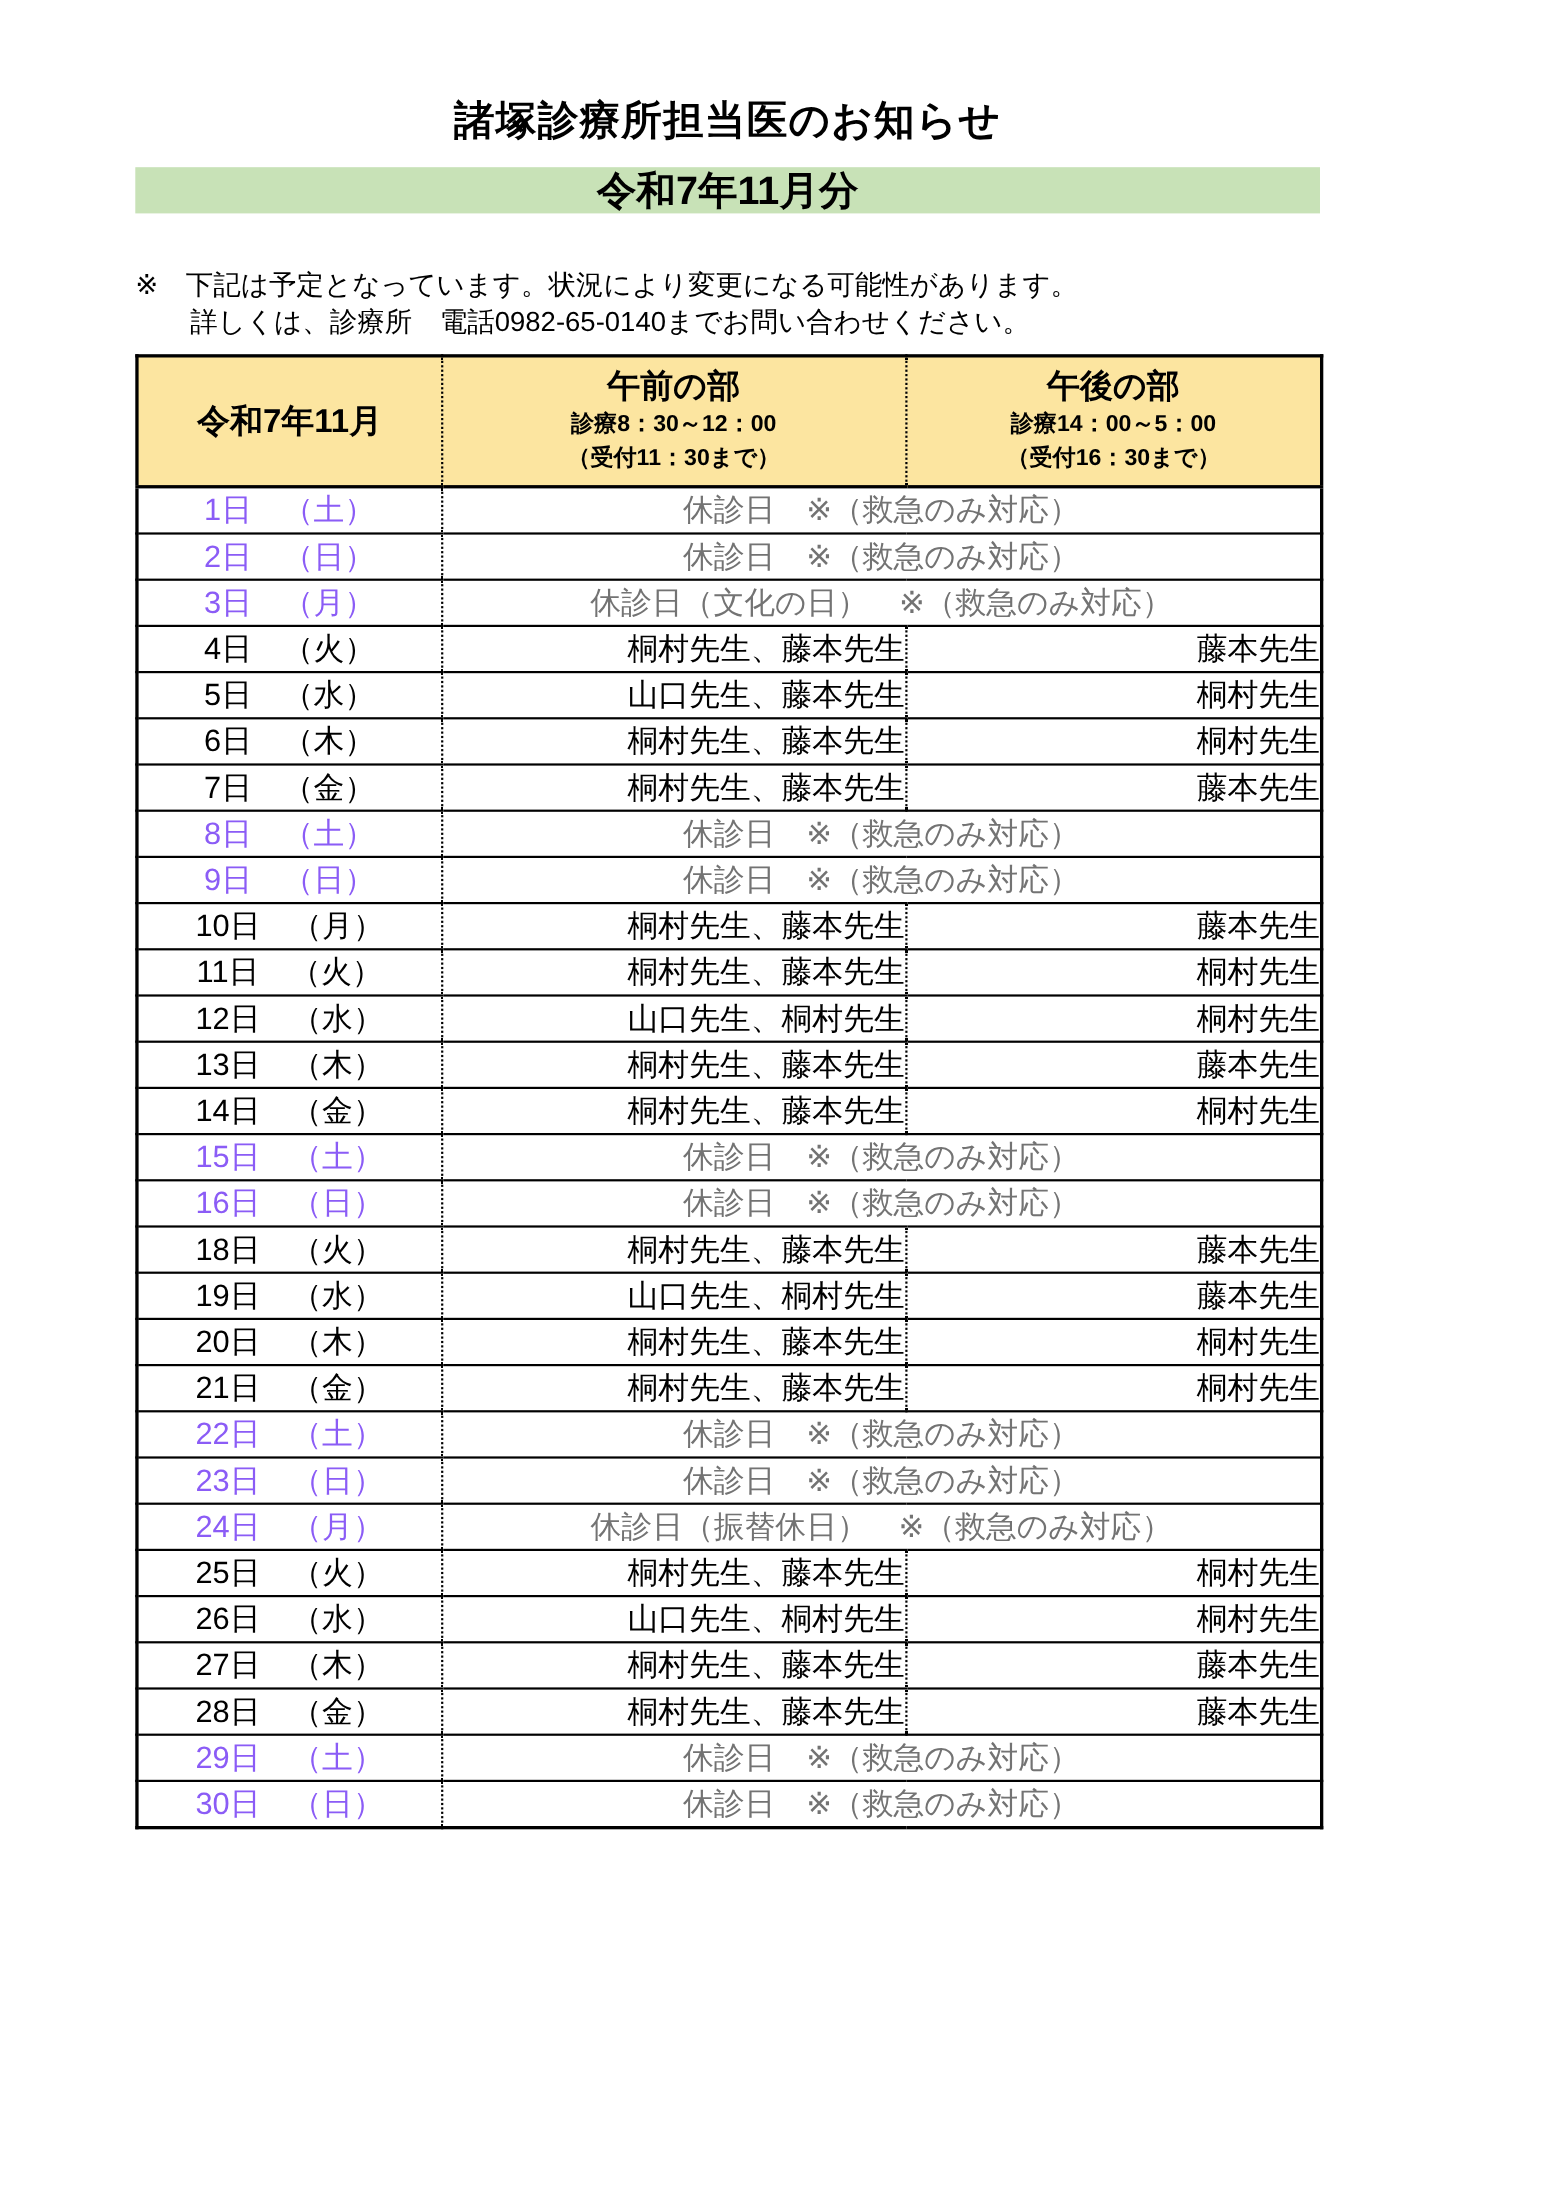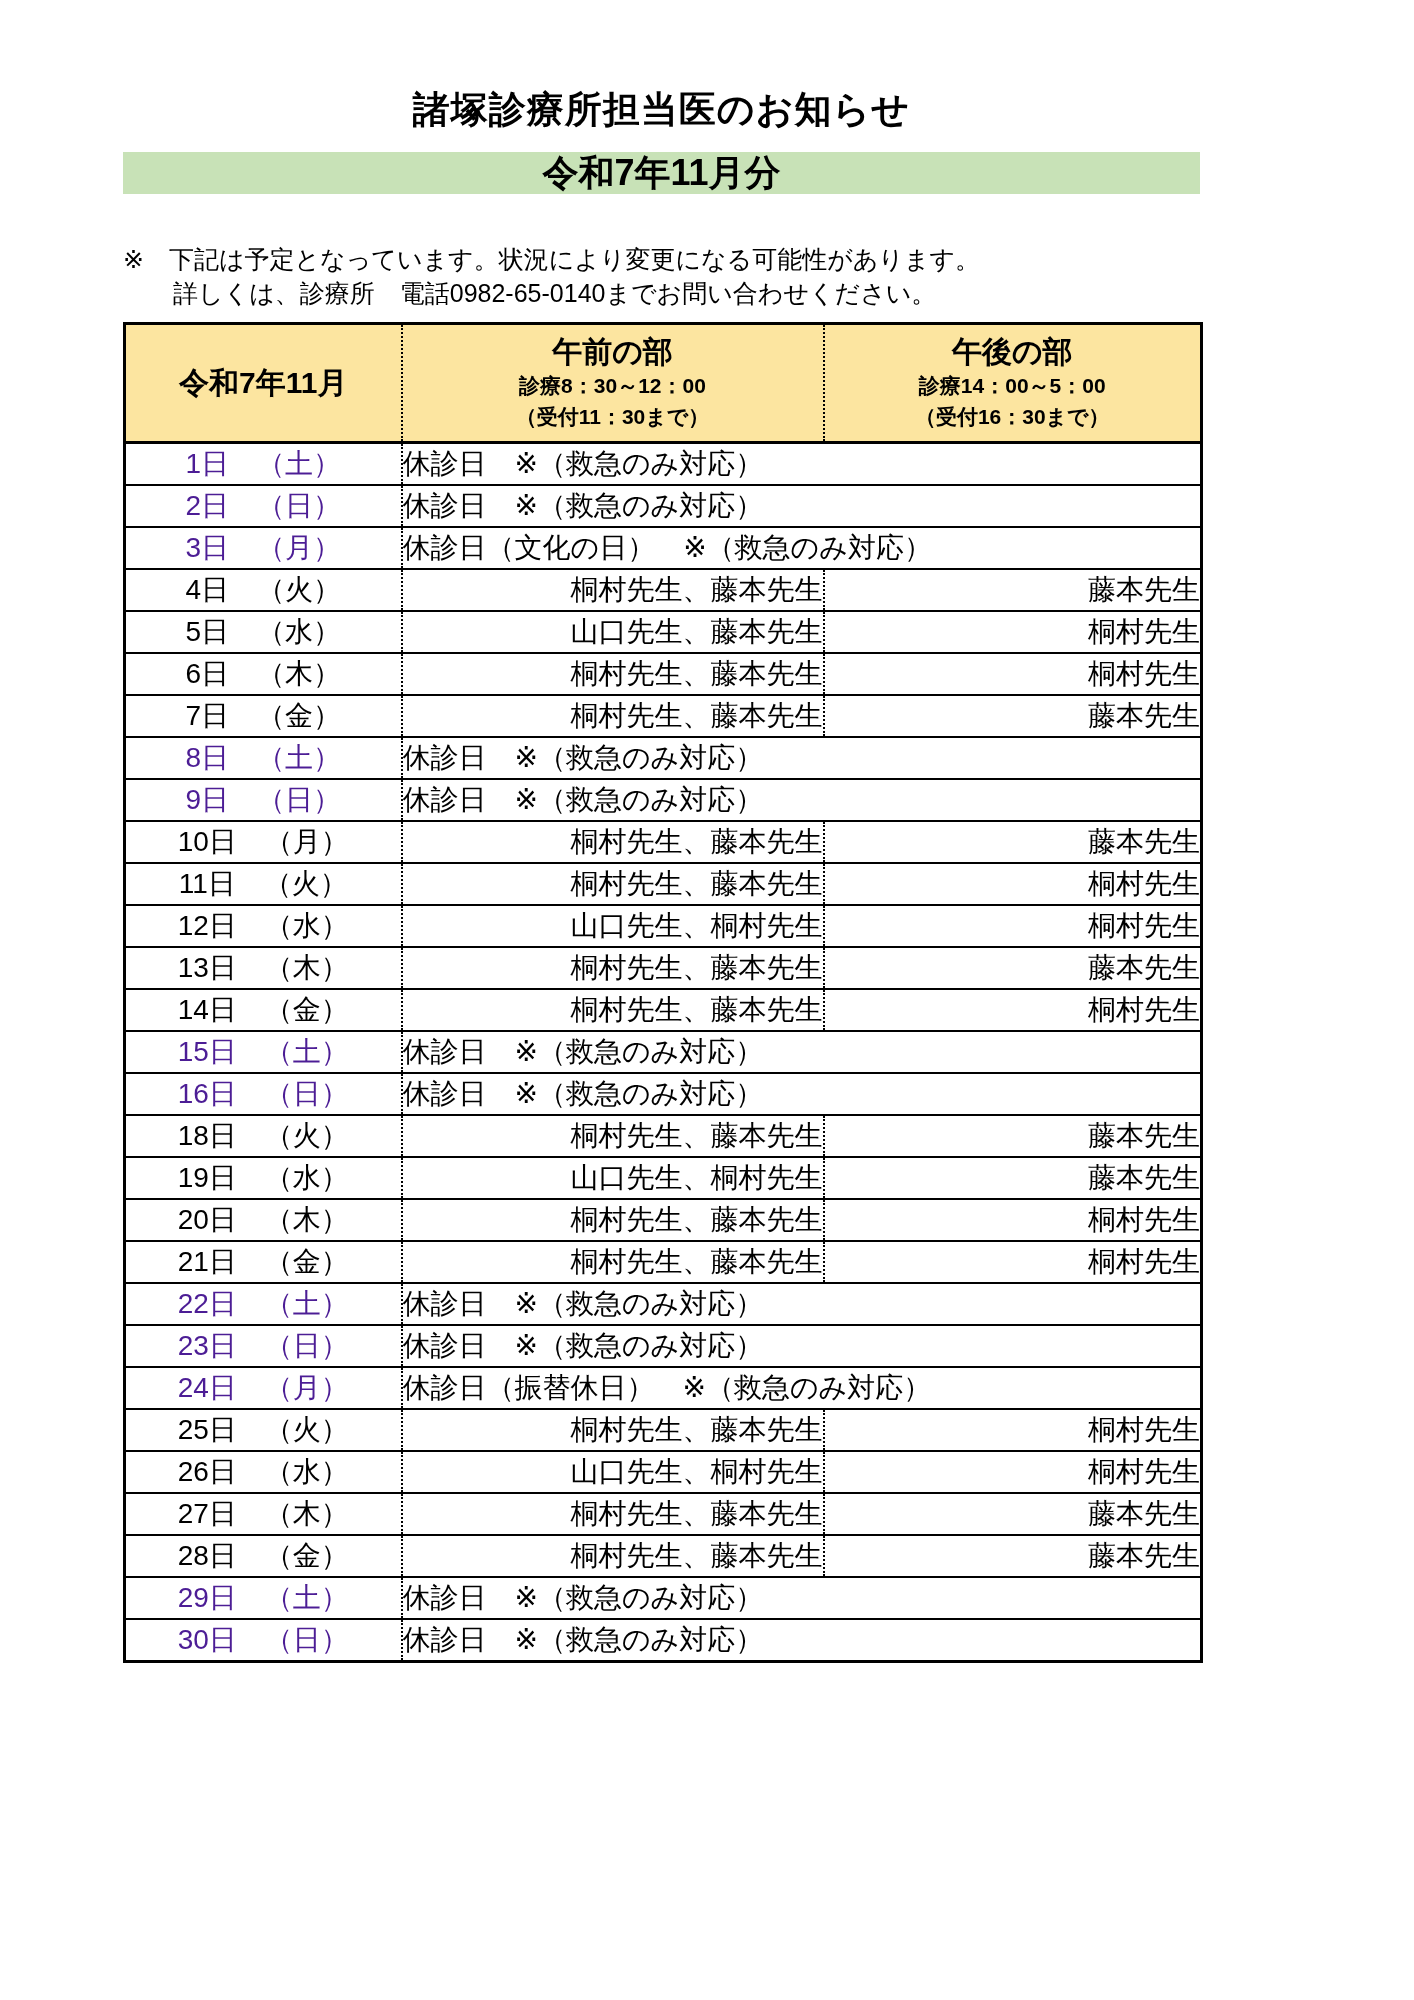--- a/index.html
+++ b/index.html
@@ -35,22 +35,22 @@
   .h-month{font-size:30px;}
   .h-title{font-size:30px;line-height:36px;}
   .h-sub{font-size:21px;line-height:31px;font-weight:bold;}
   tbody td{
     height:40px;border-top:2px solid #000;vertical-align:middle;
     padding:0;font-size:28px;
   }
   tbody td + td{border-left:2px dotted #000;}
   tbody td.date{text-align:center;}
   tbody td.doc{padding-left:10px;text-align:right;}
-  tbody td.closed-cell{border-left:2px dotted #000;color:#000000;}
-  tbody tr.closed td.date{color:#4c1d95;}
+  tbody td.closed-cell{border-left:2px dotted #000;text-align:center;color:#737373;}
+  tbody tr.closed td.date{color:#8b5cf6;}
 </style>
 </head>
 <body>
 
 <div class="content">
 
   <h1 class="page-title">諸塚診療所担当医のお知らせ</h1>
 
   <div class="banner">令和7年11月分</div>
 

